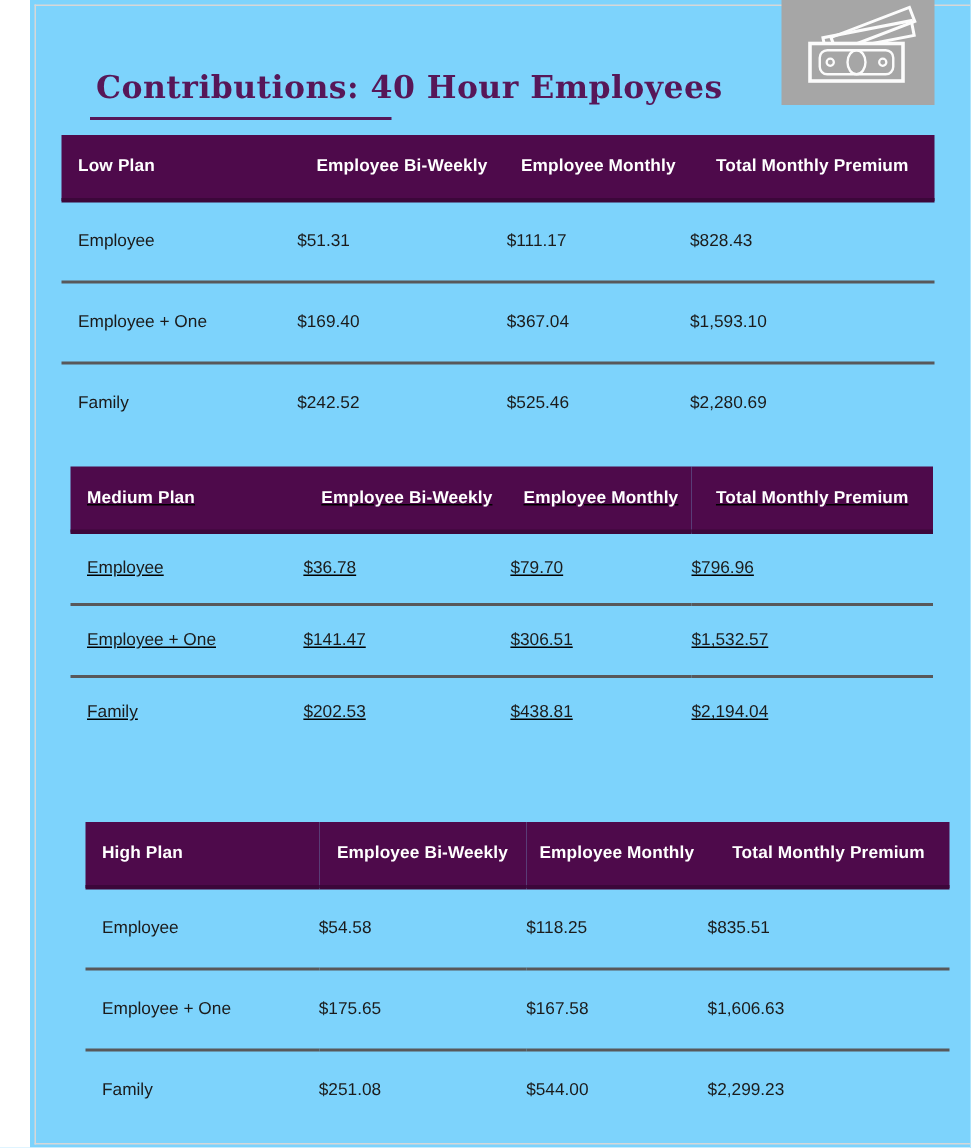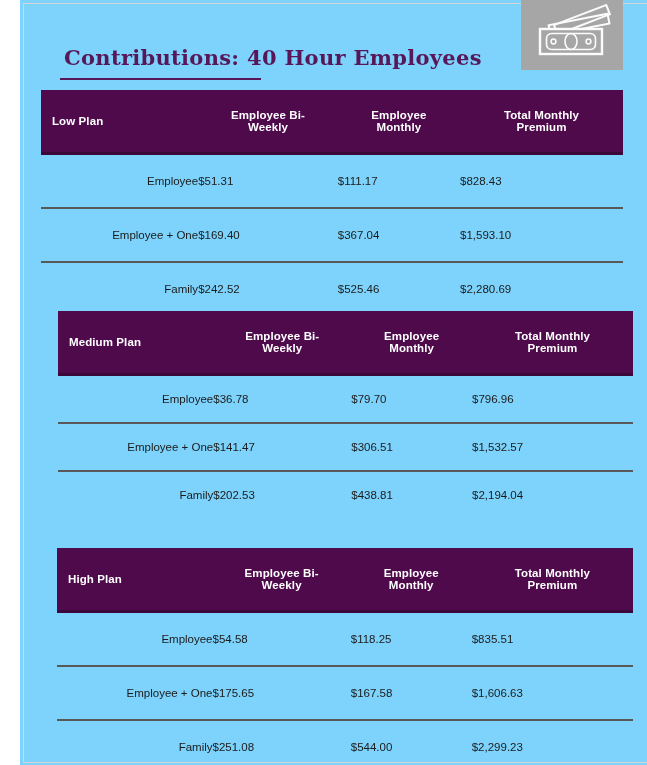--- a/index.html
+++ b/index.html
@@ -54,52 +54,52 @@
     top: 78px;
     width: 201px;
     border-top: 2px solid var(--title-purple, #571758);
   }
   table.plan-table {
     position: absolute;
     border-collapse: collapse;
     table-layout: fixed;
   }
   .t1 { left: 21px; top: 90px;  width: 582px; }
-  .t2 { left: 38px; top: 311px; width: 575px; }
+  .t2 { left: 27px; top: 311px; width: 575px; text-decoration: underline; }
   .t3 { left: 37px; top: 548px; width: 576px; }
   .plan-table col.c1 { width: 27%; }
   .plan-table col.c2 { width: 24%; }
   .plan-table col.c3 { width: 21%; }
   .plan-table col.c4 { width: 28%; }
   .plan-table thead th {
     background: var(--accent-purple, #4e0a4b);
     border-bottom: 3px solid var(--accent-purple-dark, #3c073a);
     color: #ffffff;
     font-size: 11.5px;
     font-weight: bold;
     height: 26px;
-    padding: 18px;
+    padding: 8px;
     text-align: center;
     letter-spacing: 0.1px;
   }
   .plan-table thead th.plan-cell {
     text-align: left;
     padding-left: 11px;
   }
   .plan-table tbody td {
     height: 52px;
     padding: 0;
     font-size: 11.5px;
     color: #1b1b1b;
     text-align: left;
     vertical-align: middle;
   }
   .t2 tbody td { height: 46px; }
   .plan-table tbody td.tier-cell {
-    text-align: right;
+    text-align: left;
     padding-left: 11px;
   }
   .plan-table tbody tr:not(:last-child) td {
     border-bottom: 2px solid var(--separator-gray, #58585a);
   }
 </style>
 </head>
 <body>
 
 <div class="page">

